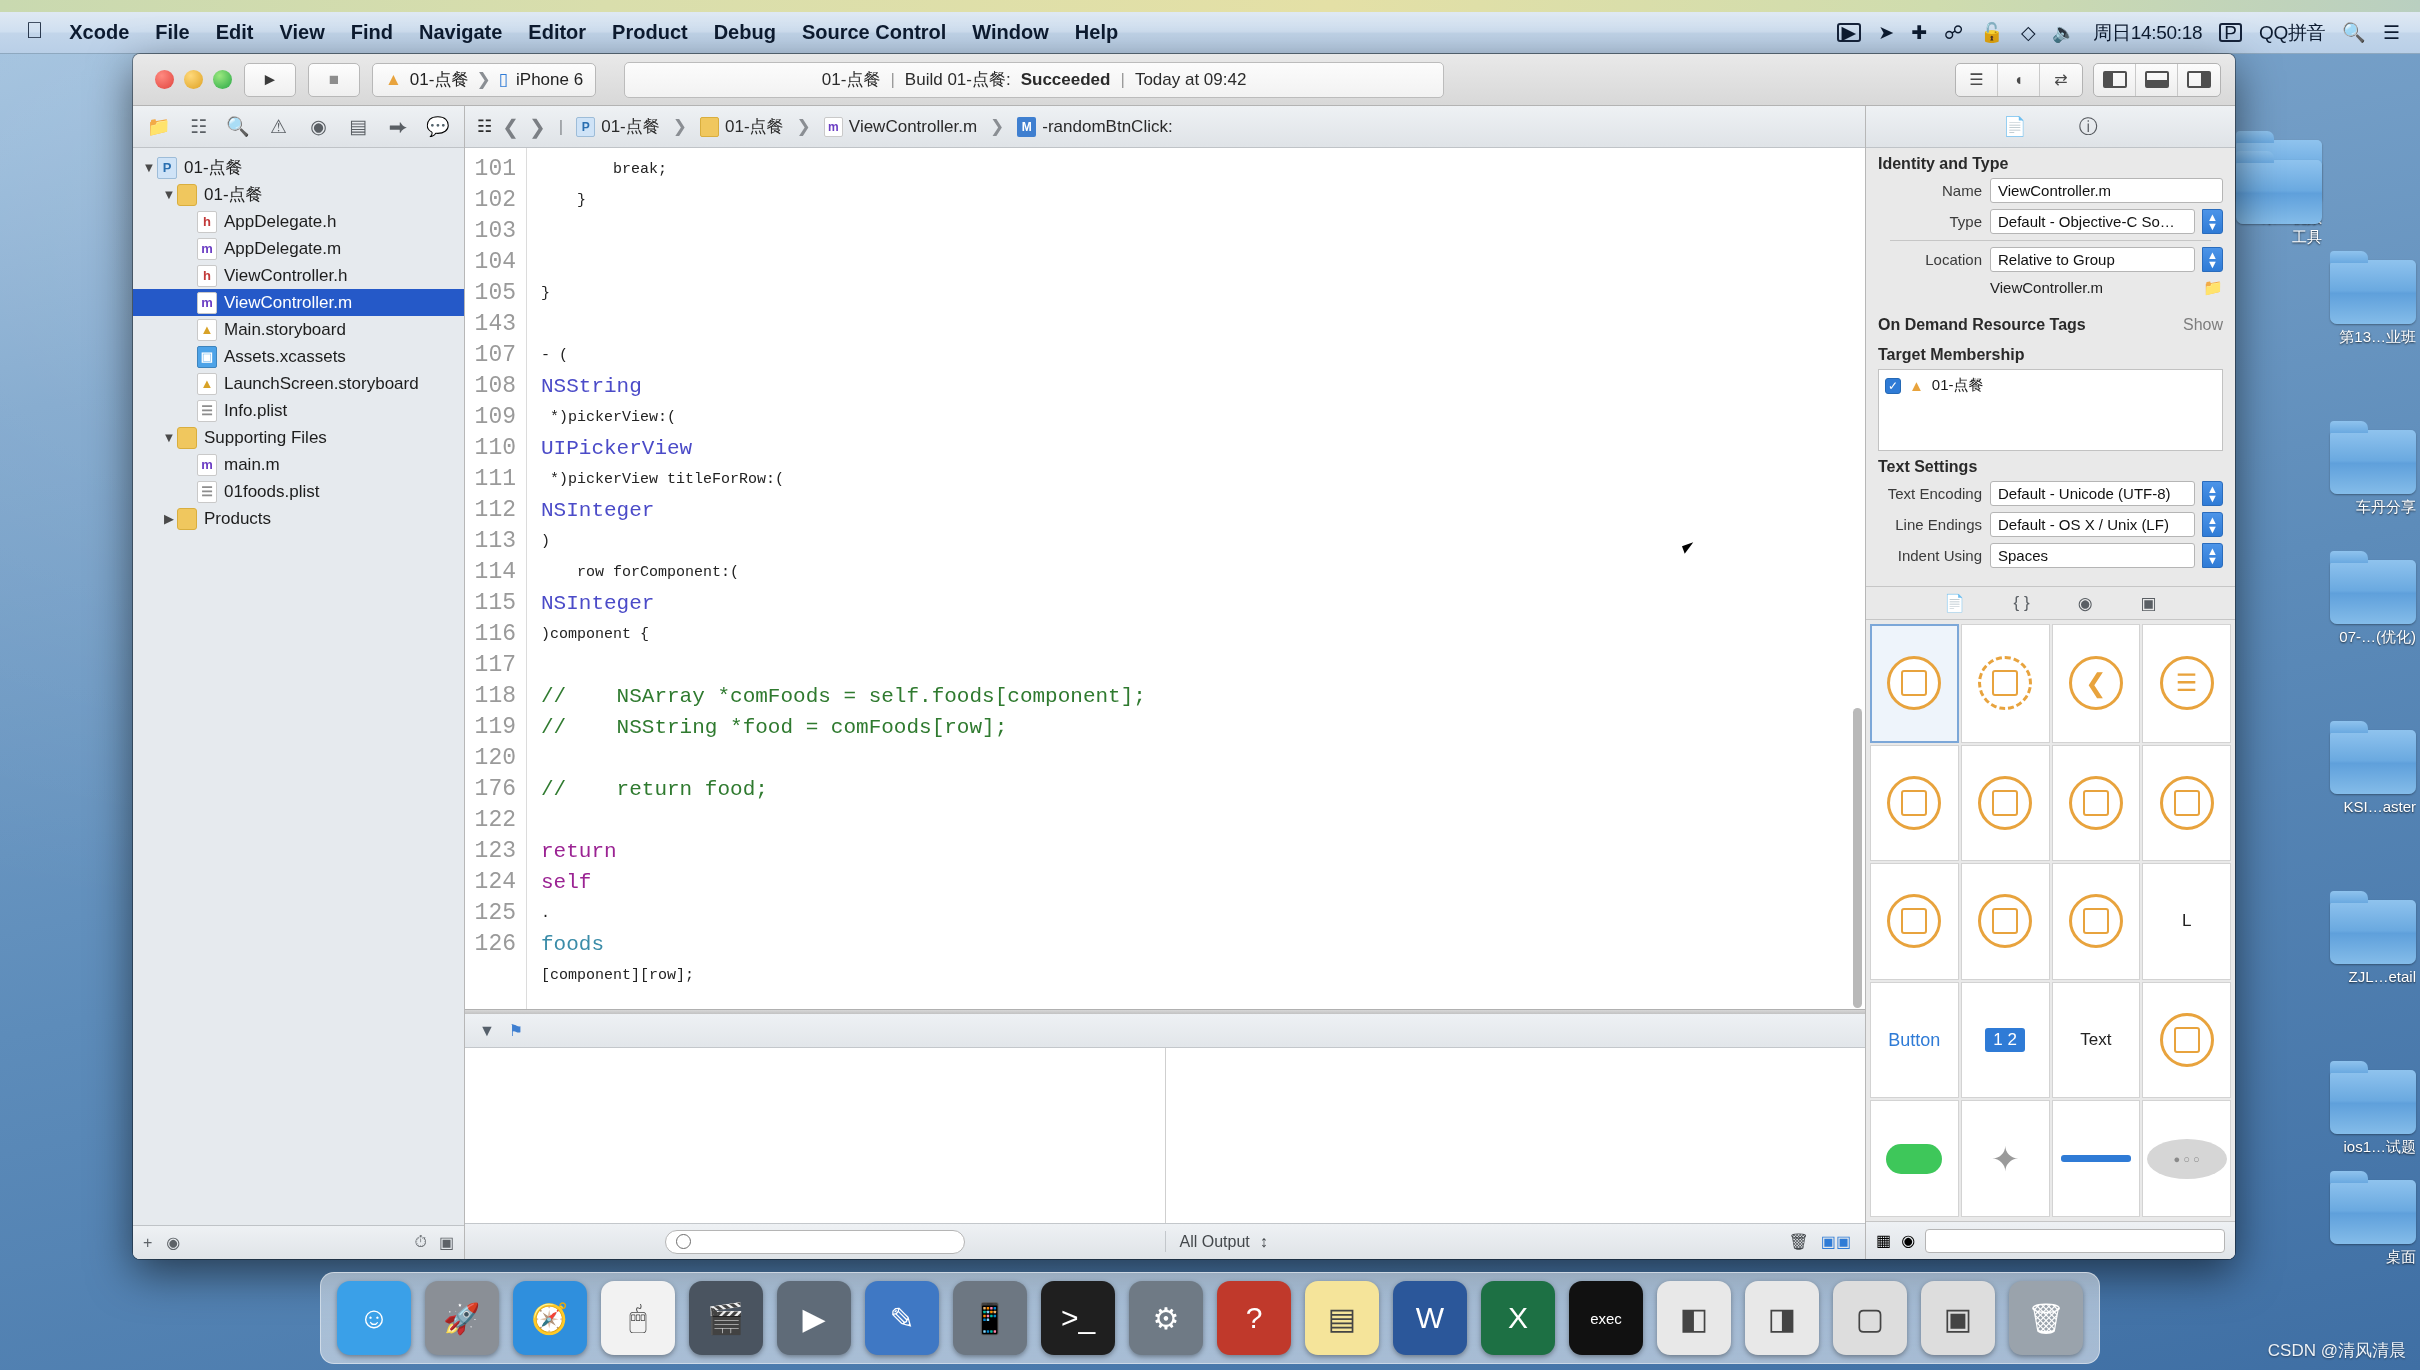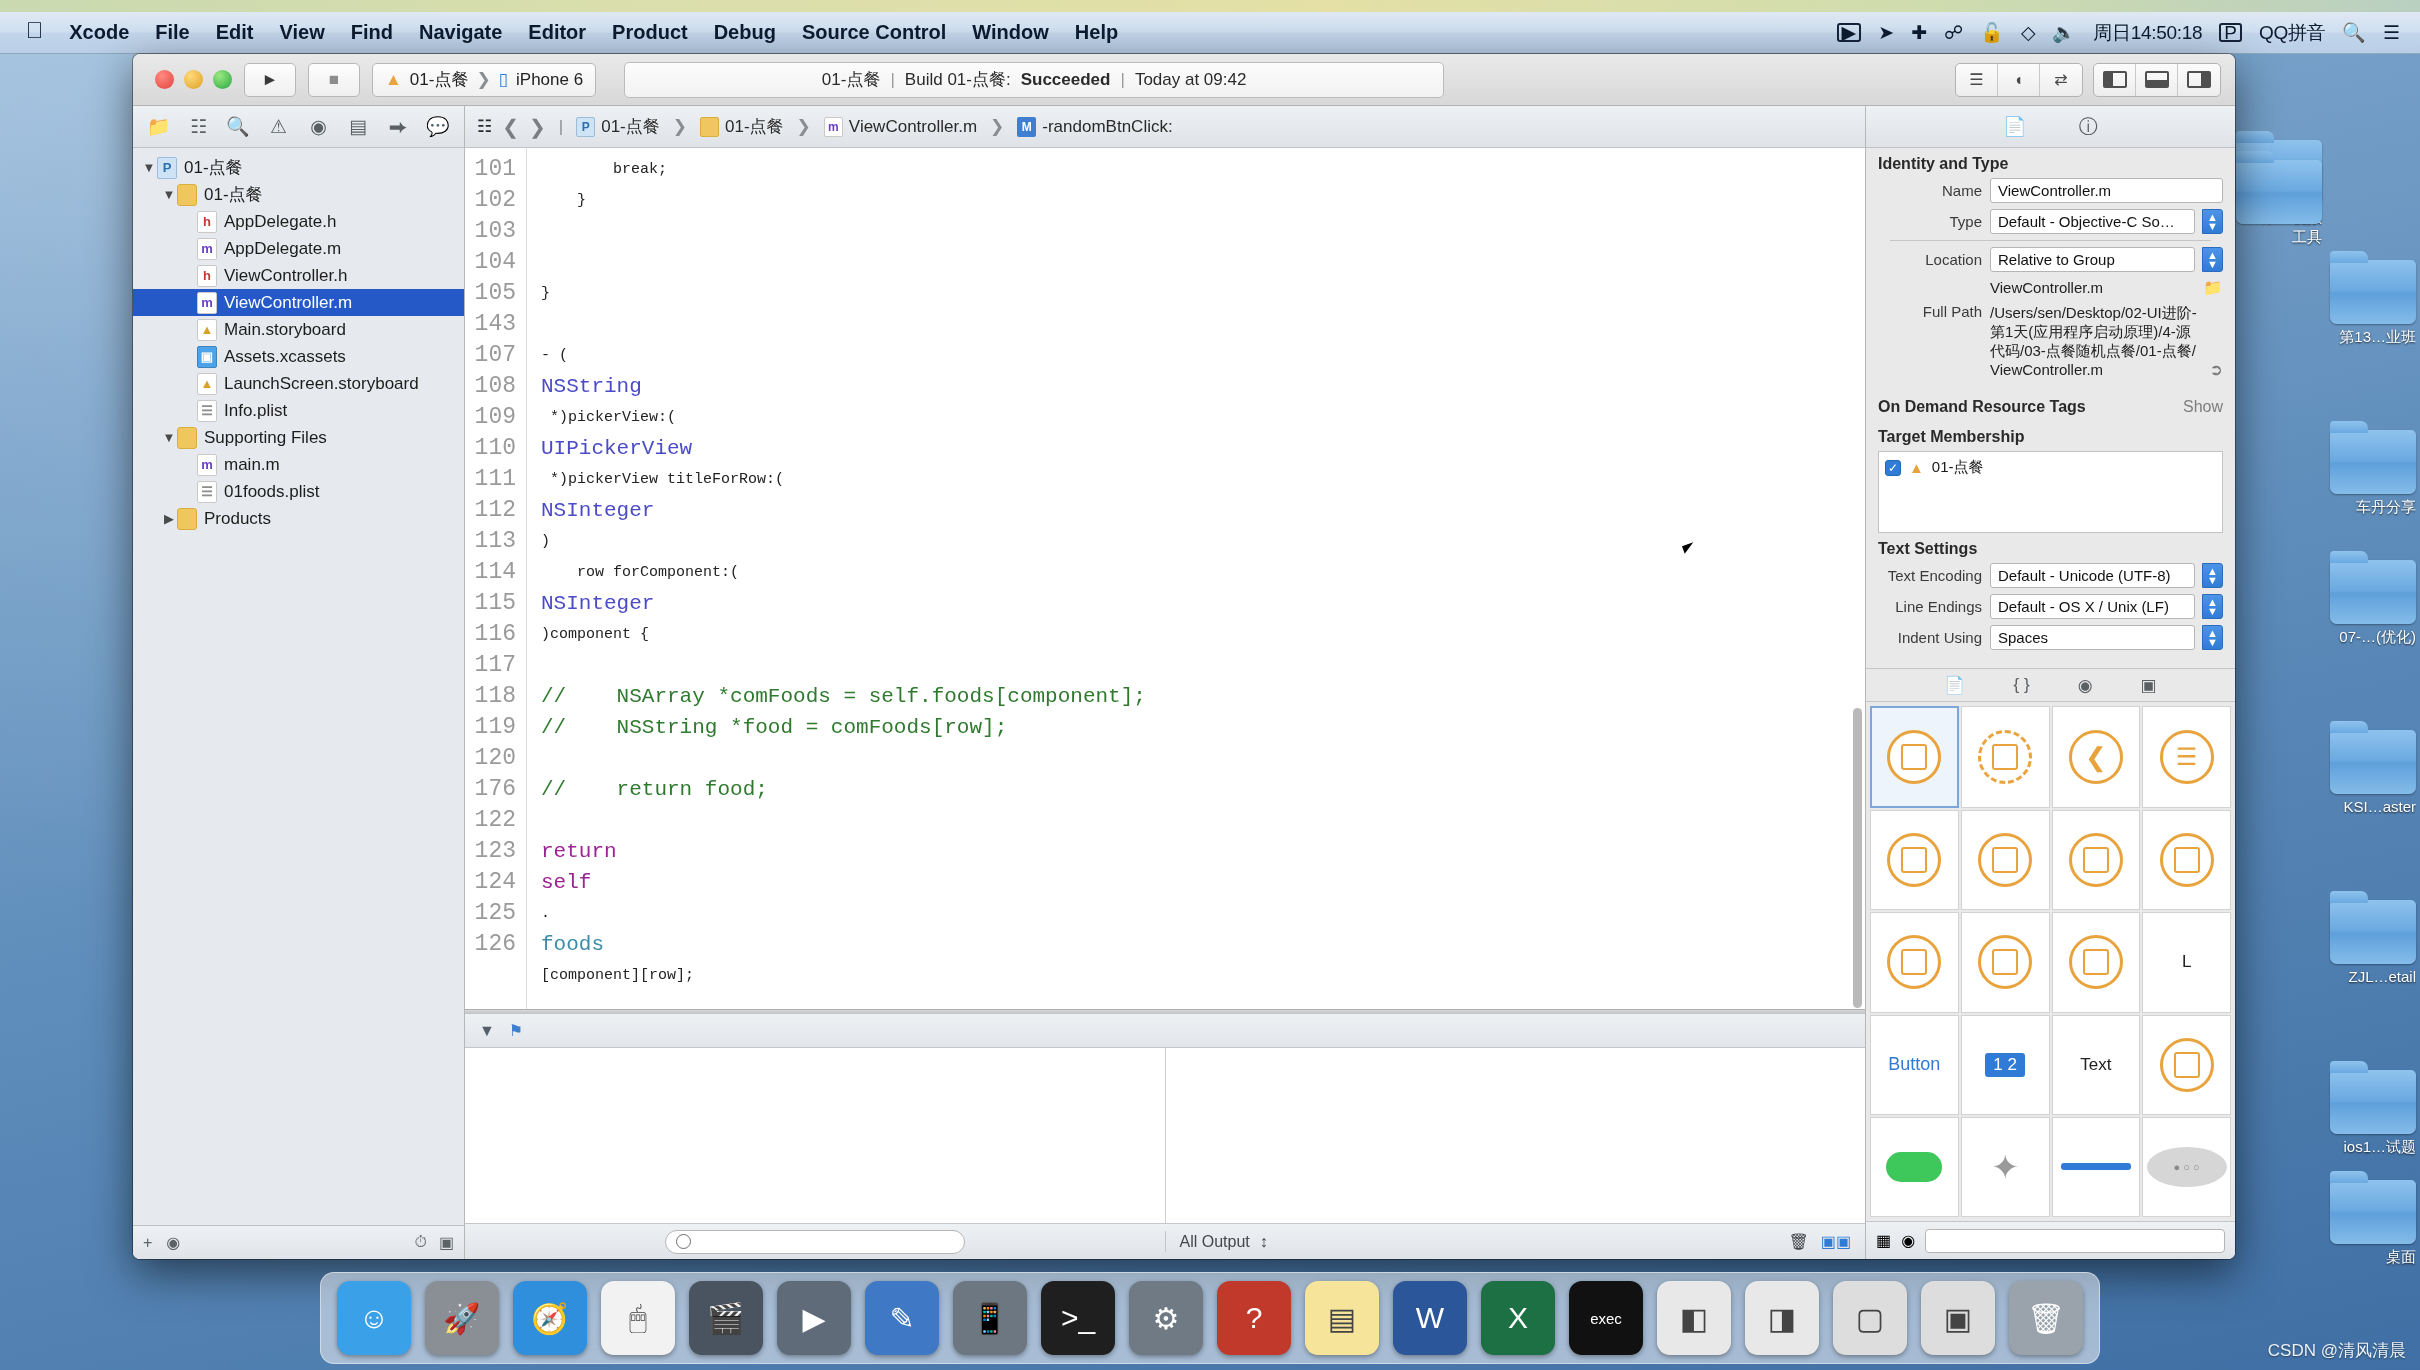--- a/index.html
+++ b/index.html
@@ -589,25 +589,20 @@
           <div class="stepper">
               <span>▲</span>
               <span>▼</span>
             </div>
         </div>
         <div class="frow">
           <div class="flabel"></div>
           <div class="plain">ViewController.m</div>
           <span style="color:#7b7b7b;">📁</span>
         </div>
-        <div class="frow" style="align-items:flex-start;">
-          <div class="flabel">Full Path</div>
-          <div class="pathtxt">/Users/sen/Desktop/02-UI进阶-第1天(应用程序启动原理)/4-源代码/03-点餐随机点餐/01-点餐/ViewController.m</div>
-          <span style="color:#7b7b7b;align-self:flex-end;">➲</span>
-        </div>
       </div>
 
       <div class="sect">
         <span>On Demand Resource Tags</span>
         <span class="show">Show</span>
       </div>
       <div class="sect">Target Membership</div>
       <div class="membership">
         <div class="mrow">
           <span class="cbx">✓</span>

